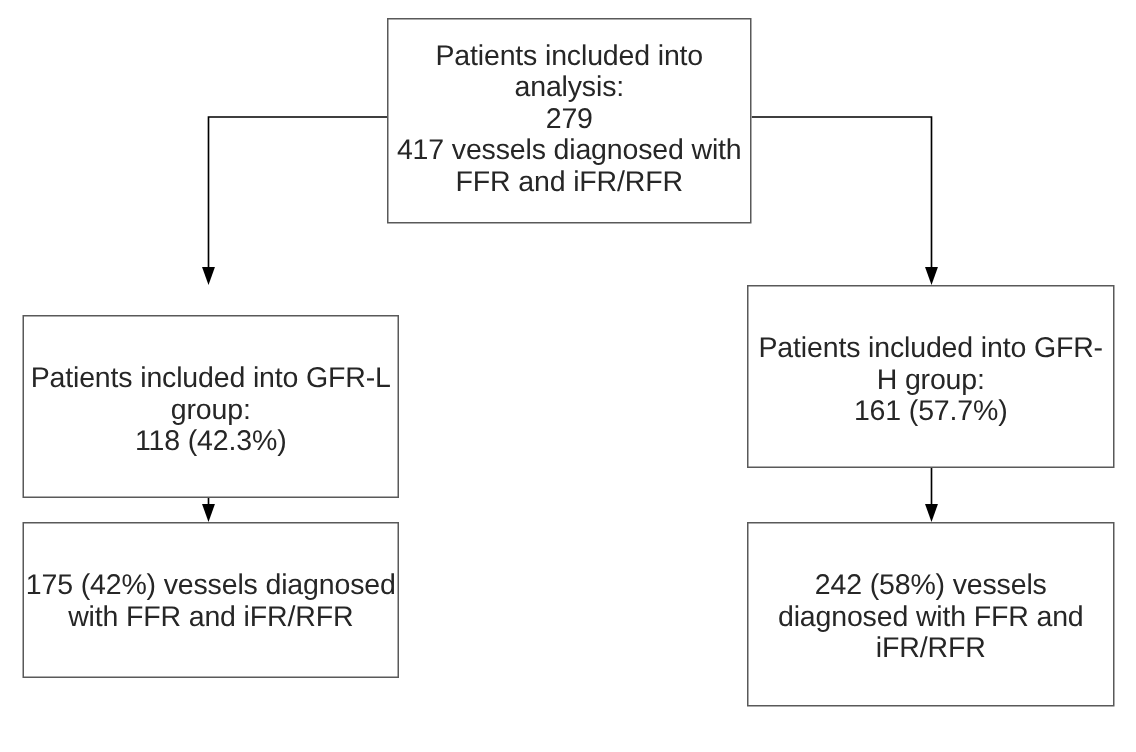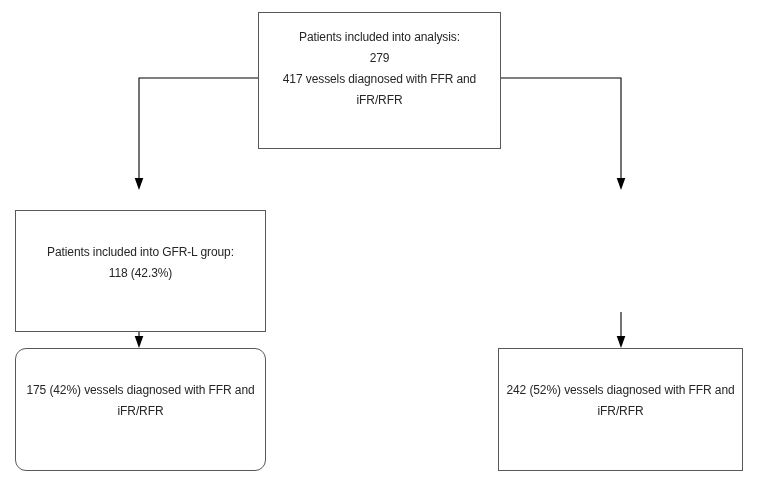--- a/index.html
+++ b/index.html
@@ -19,21 +19,21 @@
     overflow: hidden;
   }
 
   .node {
     position: absolute;
     box-sizing: border-box;
     border: 1px solid #595959;
     background: #ffffff;
     text-align: center;
     color: #262626;
-    font-size: 12px;
+    font-size: 19px;
     line-height: 21px;
     letter-spacing: -0.1px;
   }
 
   .node .node-text {
     display: block;
     white-space: pre-line;
   }
 
   
@@ -56,23 +56,22 @@
     left: 498px;
     top: 190px;
     width: 245px;
     height: 122px;
     padding-top: 31px;
   }
   #node-bottom-left {
     left: 15px;
     top: 348px;
     width: 251px;
-    height: 123px;
+    height: 104px;
     padding-top: 31px;
-    border-radius: 11px;
   }
   #node-bottom-right {
     left: 498px;
     top: 348px;
     width: 245px;
     height: 123px;
     padding-top: 31px;
   }
 
   
@@ -119,22 +118,26 @@
     <span class="node-text">Patients included into analysis:
 279
 417 vessels diagnosed with FFR and iFR/RFR</span>
   </div>
 
   <div class="node" id="node-mid-left">
     <span class="node-text">Patients included into GFR-L group:
 118 (42.3%)</span>
   </div>
 
+  <div class="node" id="node-mid-right">
+    <span class="node-text">Patients included into GFR-H group:
+161 (57.7%)</span>
+  </div>
 
   <div class="node" id="node-bottom-left">
     <span class="node-text">175 (42%) vessels diagnosed with FFR and iFR/RFR</span>
   </div>
 
   <div class="node" id="node-bottom-right">
-    <span class="node-text">242 (52%) vessels diagnosed with FFR and iFR/RFR</span>
+    <span class="node-text">242 (58%) vessels diagnosed with FFR and iFR/RFR</span>
   </div>
 
 </div>
 
 </body></html>

